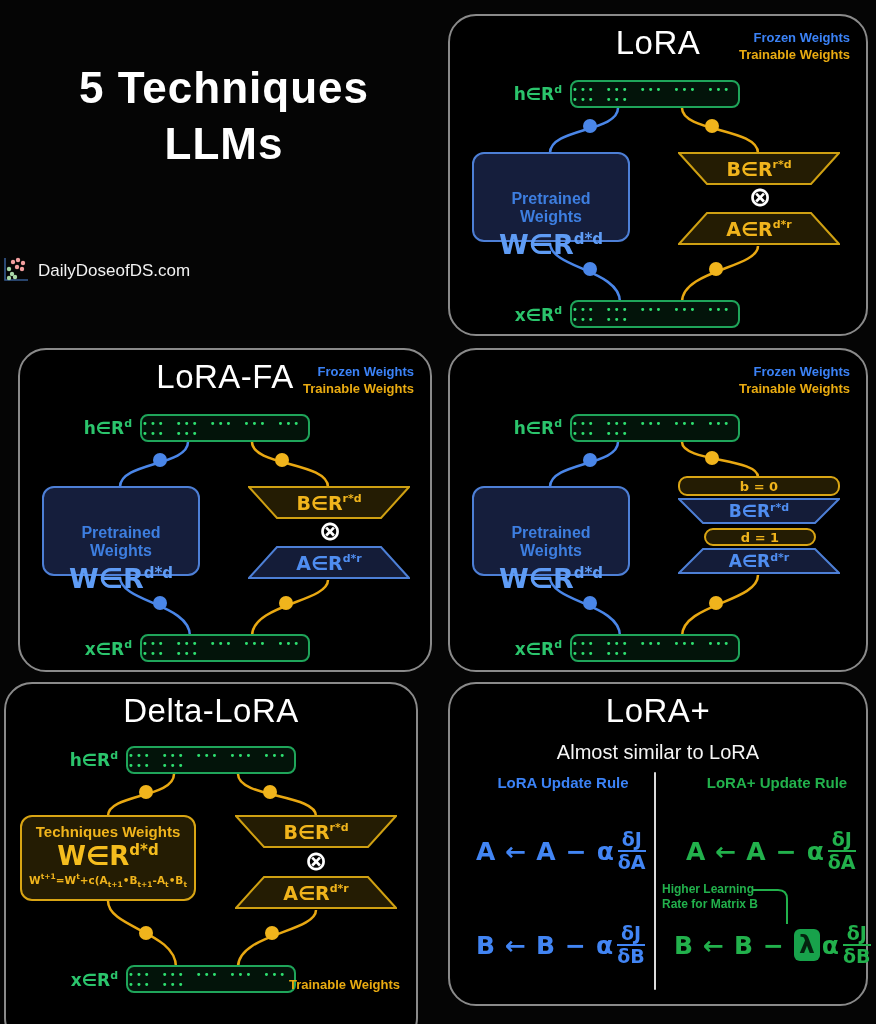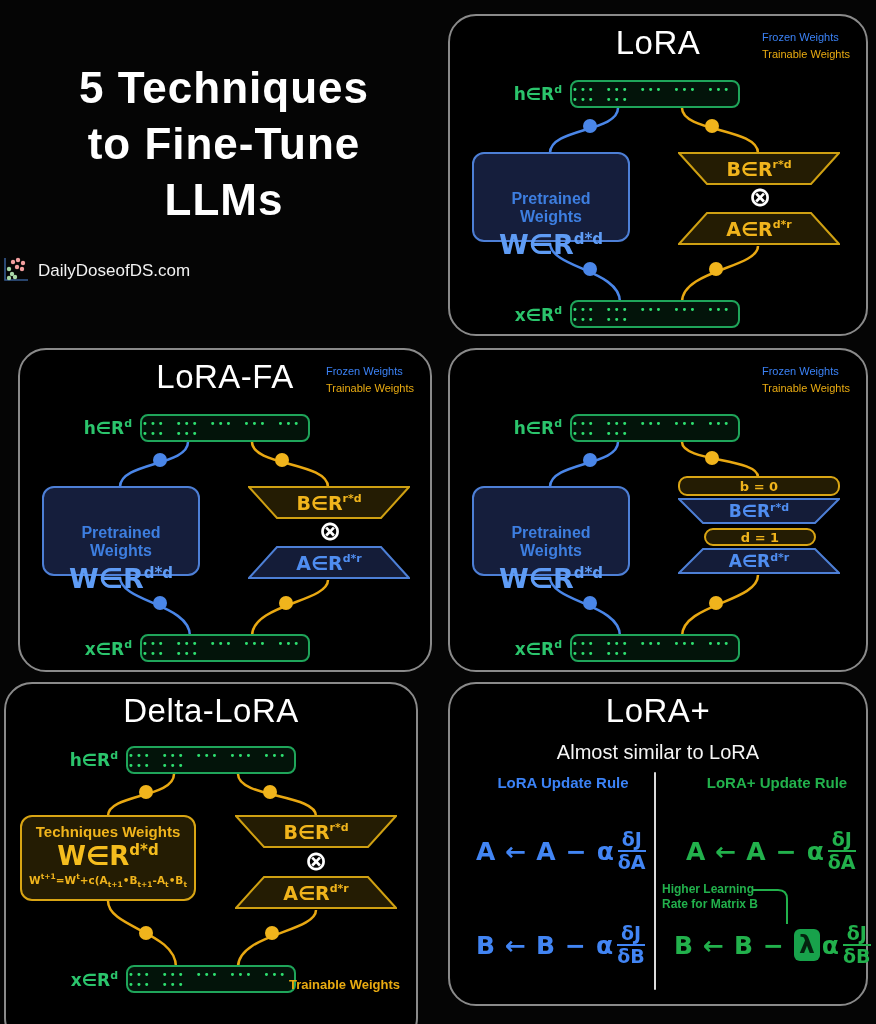--- a/index.html
+++ b/index.html
@@ -17,22 +17,22 @@
   #panel-lora      { left:448px; top:14px;  width:420px; height:322px; }
   #panel-lora-fa   { left:18px;  top:348px; width:414px; height:324px; }
   #panel-vera      { left:448px; top:348px; width:420px; height:324px; }
   #panel-delta     { left:4px;  top:682px; width:414px; height:364px; }
   #panel-lora-plus { left:448px; top:682px; width:420px; height:324px; }
 
   .panel-title {
     position:absolute; top:8px; left:0; width:100%; margin:0; text-align:center;
     color:#fff; font-size:33px; font-weight:normal; letter-spacing:.5px;
   }
-  .legend { position:absolute; top:13px; right:16px; 
-            font-size:11px; font-weight:normal; line-height:17px; }
+  .legend { position:absolute; top:13px; right:16px; text-align:right;
+            font-size:13px; font-weight:bold; line-height:17px; }
   .legend .frozen    { color:#3b82f6; }
   .legend .trainable { color:#e9ab11; }
 
   
   .vec-label { position:absolute; left:8px; width:104px; text-align:right;
                color:#2bc46c; font-size:17px; font-weight:bold; }
   .vec-label sup { font-size:11px; }
   .vec { position:absolute; left:120px; width:170px; height:28px; box-sizing:border-box;
          border:2px solid #1fa55a; border-radius:8px; background:#03140a;
          display:flex; align-items:center; justify-content:center; }
@@ -133,21 +133,20 @@
   .lp-connector { position:absolute; left:300px; top:198px; }
 </style>
 </head>
 <body>
 
 <div id="canvas">
 
   <header id="title-block">
     <div class="tb-heading">
       <div>5 Techniques</div>
-      <div>to Fine-Tune</div>
       <div>LLMs</div>
     </div>
     <div class="brand-row">
       <span>
         <svg width="30" height="30" viewBox="0 0 30 30">
           <path d="M5 4 L5 26 L28 26" fill="none" stroke="#35598f" stroke-width="1.6"></path>
           <circle cx="13" cy="8" r="2.2" fill="#f2a0a0"></circle>
           <circle cx="18" cy="6" r="2.2" fill="#f2a0a0"></circle>
           <circle cx="23" cy="9" r="2.2" fill="#f2a0a0"></circle>
           <circle cx="17" cy="13" r="2.2" fill="#f2a0a0"></circle>

